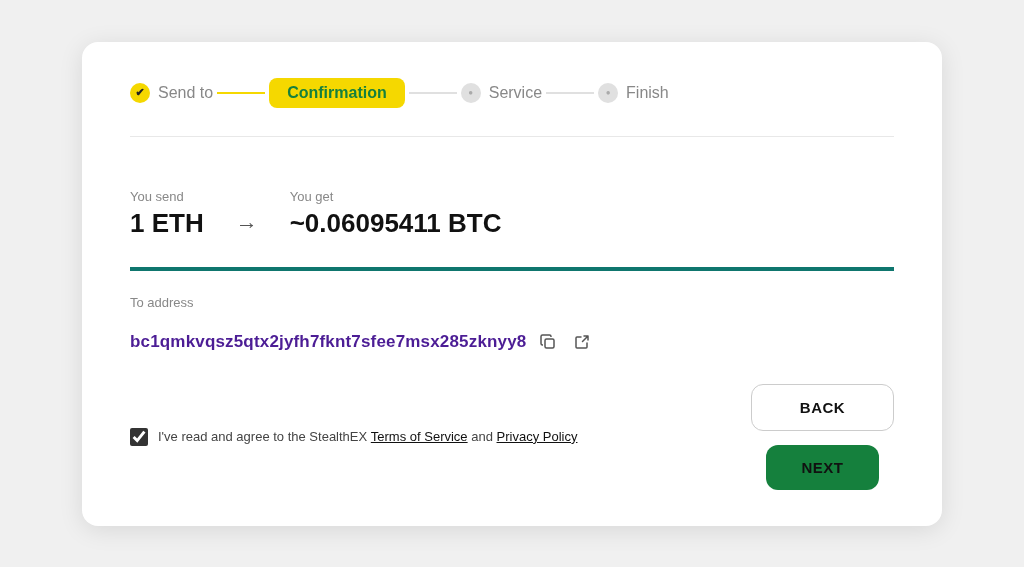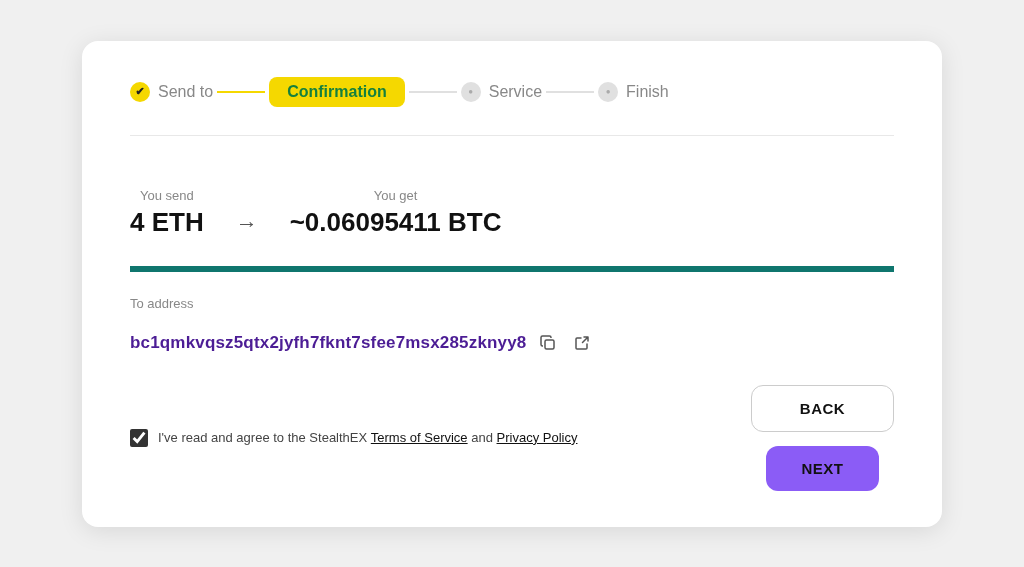--- a/index.html
+++ b/index.html
@@ -86,22 +86,21 @@
     .step-line.done {
       background: #f5d800;
     }
 
     
     .exchange-section {
       display: flex;
       align-items: center;
       gap: 32px;
       padding: 24px 0 28px 0;
-      border-bottom: 6px solid #0f766e;
-      text-align: center;
+      border-bottom: 4px solid #0f766e;
     }
 
     .exchange-col {
       display: flex;
       flex-direction: column;
       gap: 4px;
     }
 
     .exchange-label {
       font-size: 13px;
@@ -208,21 +207,21 @@
       font-weight: 700;
       color: #111;
       cursor: pointer;
       letter-spacing: 0.03em;
     }
 
     .btn-next {
       padding: 14px 36px;
       border-radius: 12px;
       border: none;
-      background: #8b5cf6;
+      background: #15803d;
       font-size: 15px;
       font-weight: 700;
       color: #111;
       cursor: pointer;
       letter-spacing: 0.03em;
     }
   </style>
 </head>
 <body>
 
@@ -259,21 +258,21 @@
         <span style="font-size:8px;">●</span>
       </div>
       <span class="step-label">Finish</span>
     </div>
 
   </div>
 
   <div class="exchange-section">
     <div class="exchange-col">
       <span class="exchange-label">You send</span>
-      <span class="exchange-value">4 ETH</span>
+      <span class="exchange-value">1 ETH</span>
     </div>
     <div class="arrow-icon">→</div>
     <div class="exchange-col">
       <span class="exchange-label">You get</span>
       <span class="exchange-value">~0.06095411 BTC</span>
     </div>
   </div>
 
   <div class="address-section">
     <div class="address-label">To address</div>

